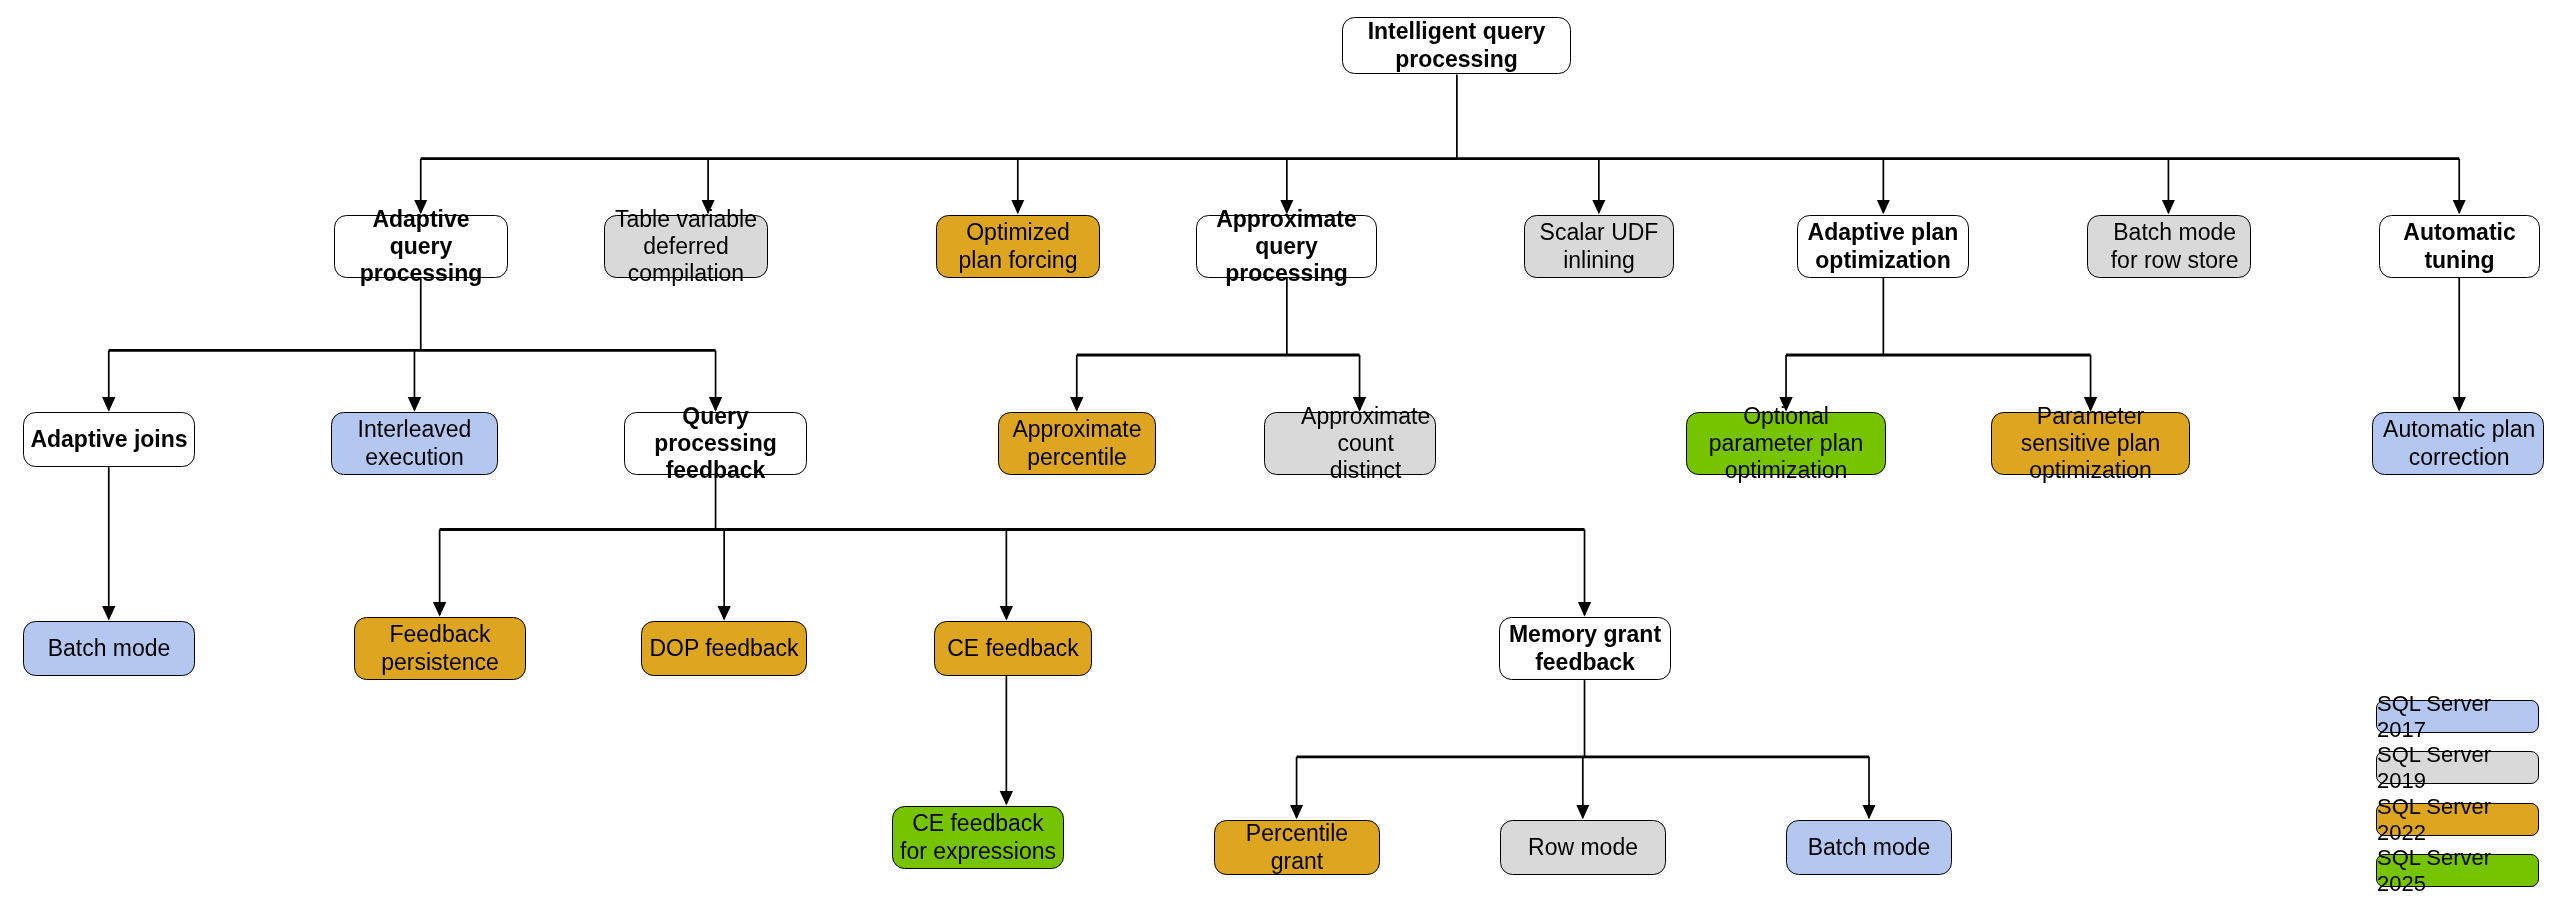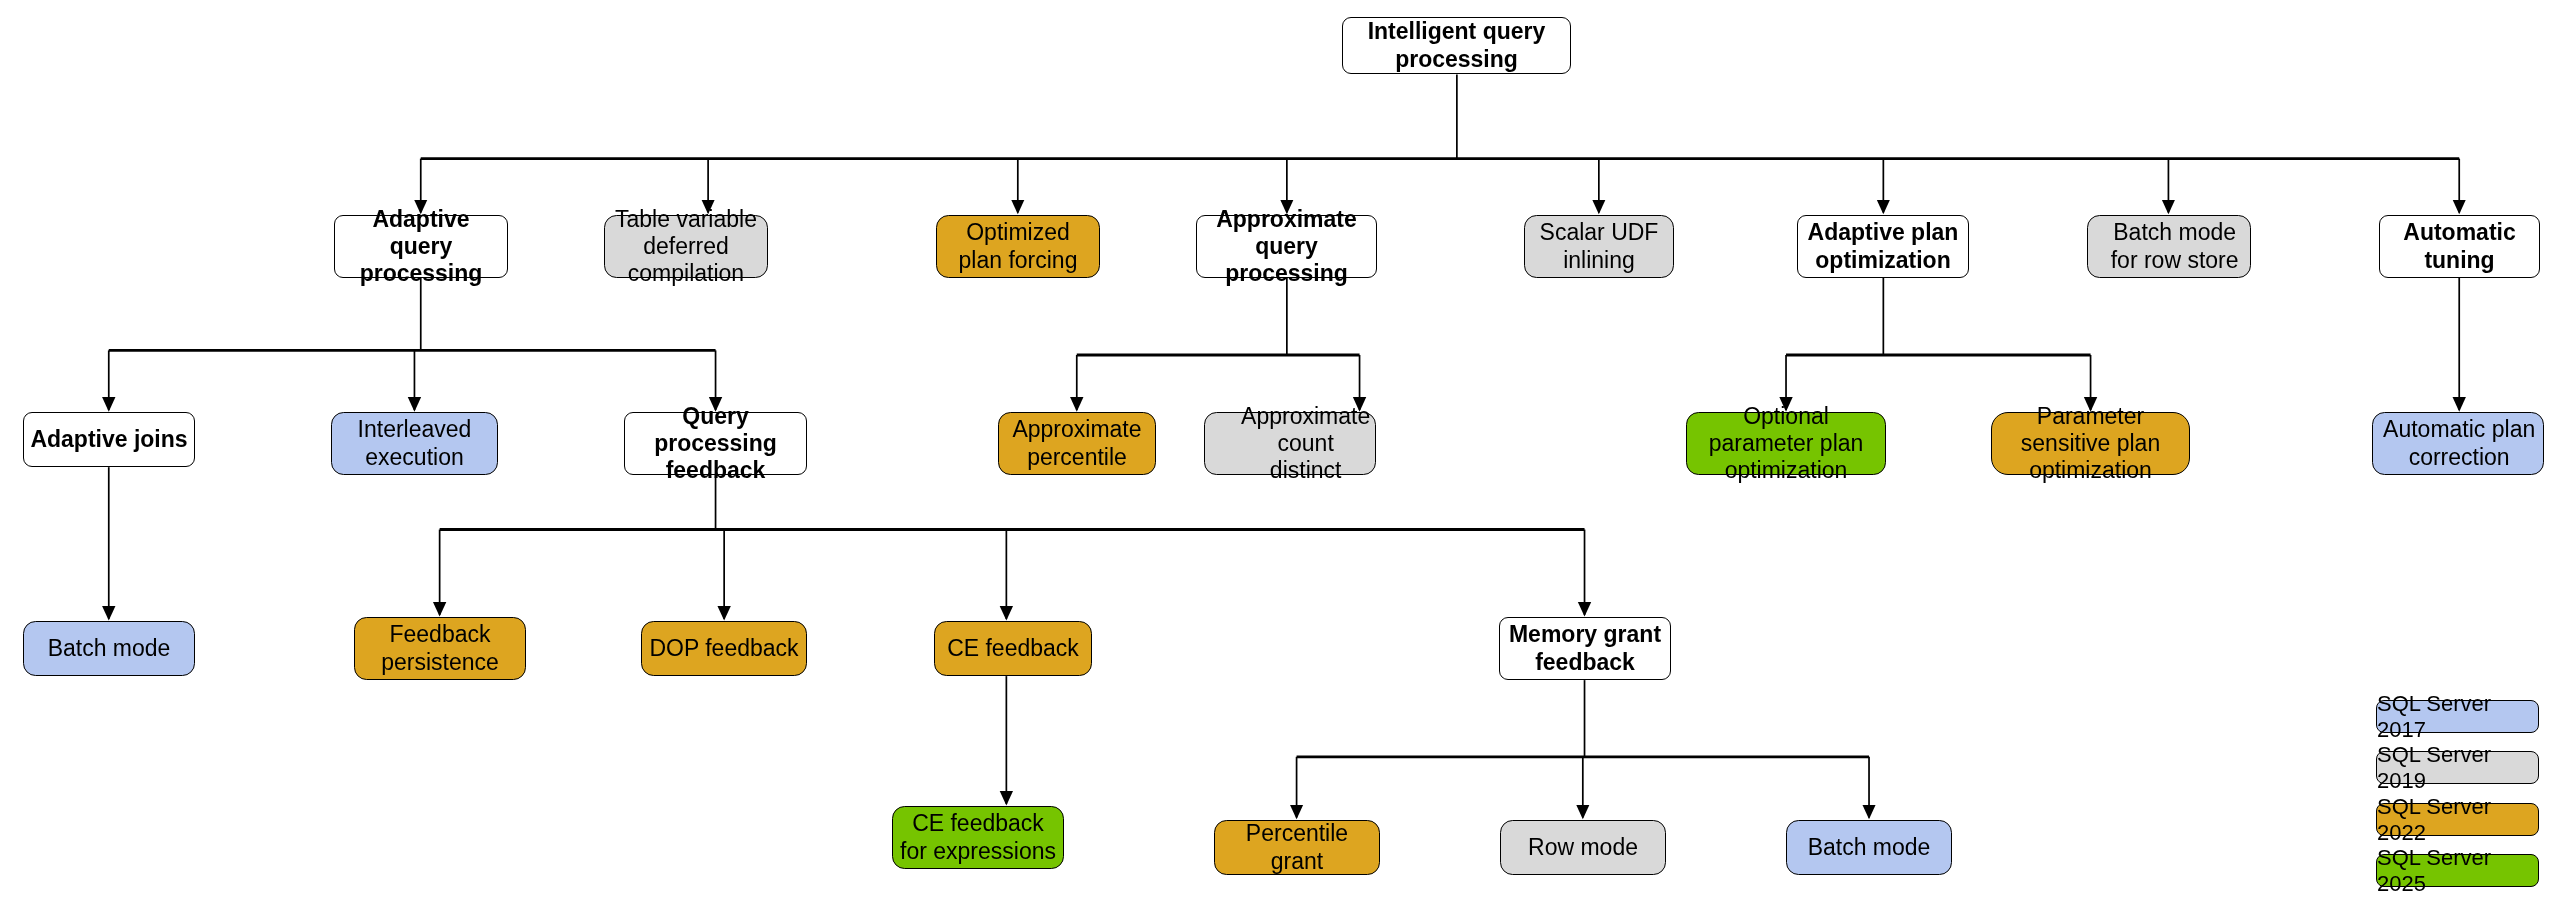--- a/index.html
+++ b/index.html
@@ -38,21 +38,21 @@
     line-height: 1.18;
     padding: 2.3px 5.7px;
     background: #ffffff;
     z-index: 5;
   }
   .node.white  { background: #ffffff; }
   .node.gray   { background: #d9d9d9; }
   .node.gold   { background: #dda520; }
   .node.blue   { background: #b4c7f0; }
   .node.green  { background: #76c400; }
-  .node.root   { font-weight: bold; border-radius: 9px; }
+  .node.root   { font-weight: bold; }
   .legend-item {
     position: absolute;
     box-sizing: border-box;
     border: 1.7px solid #000000;
     border-radius: 8px;
     display: flex;
     align-items: center;
     justify-content: flex-end;
     font-family: "Liberation Sans", sans-serif;
     font-size: 22px;
@@ -143,27 +143,27 @@
       </div>
       <div class="node blue" style="left: 331px; top: 412px; width: 167px; height: 63px;">
         <span>Interleaved execution</span>
       </div>
       <div class="node white root" style="left: 624px; top: 412px; width: 183px; height: 63px;">
         <span>Query processing feedback</span>
       </div>
       <div class="node gold" style="left: 998px; top: 412px; width: 158px; height: 63px;">
         <span>Approximate percentile</span>
       </div>
-      <div class="node gray" style="left: 1204px; top: 412px; width: 172px; height: 63px; padding-left: 37px;">
+      <div class="node gray" style="left: 1264px; top: 412px; width: 172px; height: 63px; padding-left: 37px;">
         <span>Approximate count distinct</span>
       </div>
       <div class="node green" style="left: 1686px; top: 412px; width: 200px; height: 63px;">
         <span>Optional parameter plan optimization</span>
       </div>
-      <div class="node gold" style="left: 1991px; top: 412px; width: 199px; height: 63px; border-radius: 17px;">
+      <div class="node gold" style="left: 1991px; top: 412px; width: 199px; height: 63px;">
         <span>Parameter sensitive plan optimization</span>
       </div>
       <div class="node blue" style="left: 2372px; top: 412px; width: 172px; height: 63px; padding-left: 8px;">
         <span>Automatic plan correction</span>
       </div>
       <div class="node blue" style="left: 23px; top: 621px; width: 172px; height: 55px;">
         <span>Batch mode</span>
       </div>
       <div class="node gold" style="left: 354px; top: 617px; width: 172px; height: 63px;">
         <span>Feedback persistence</span>

